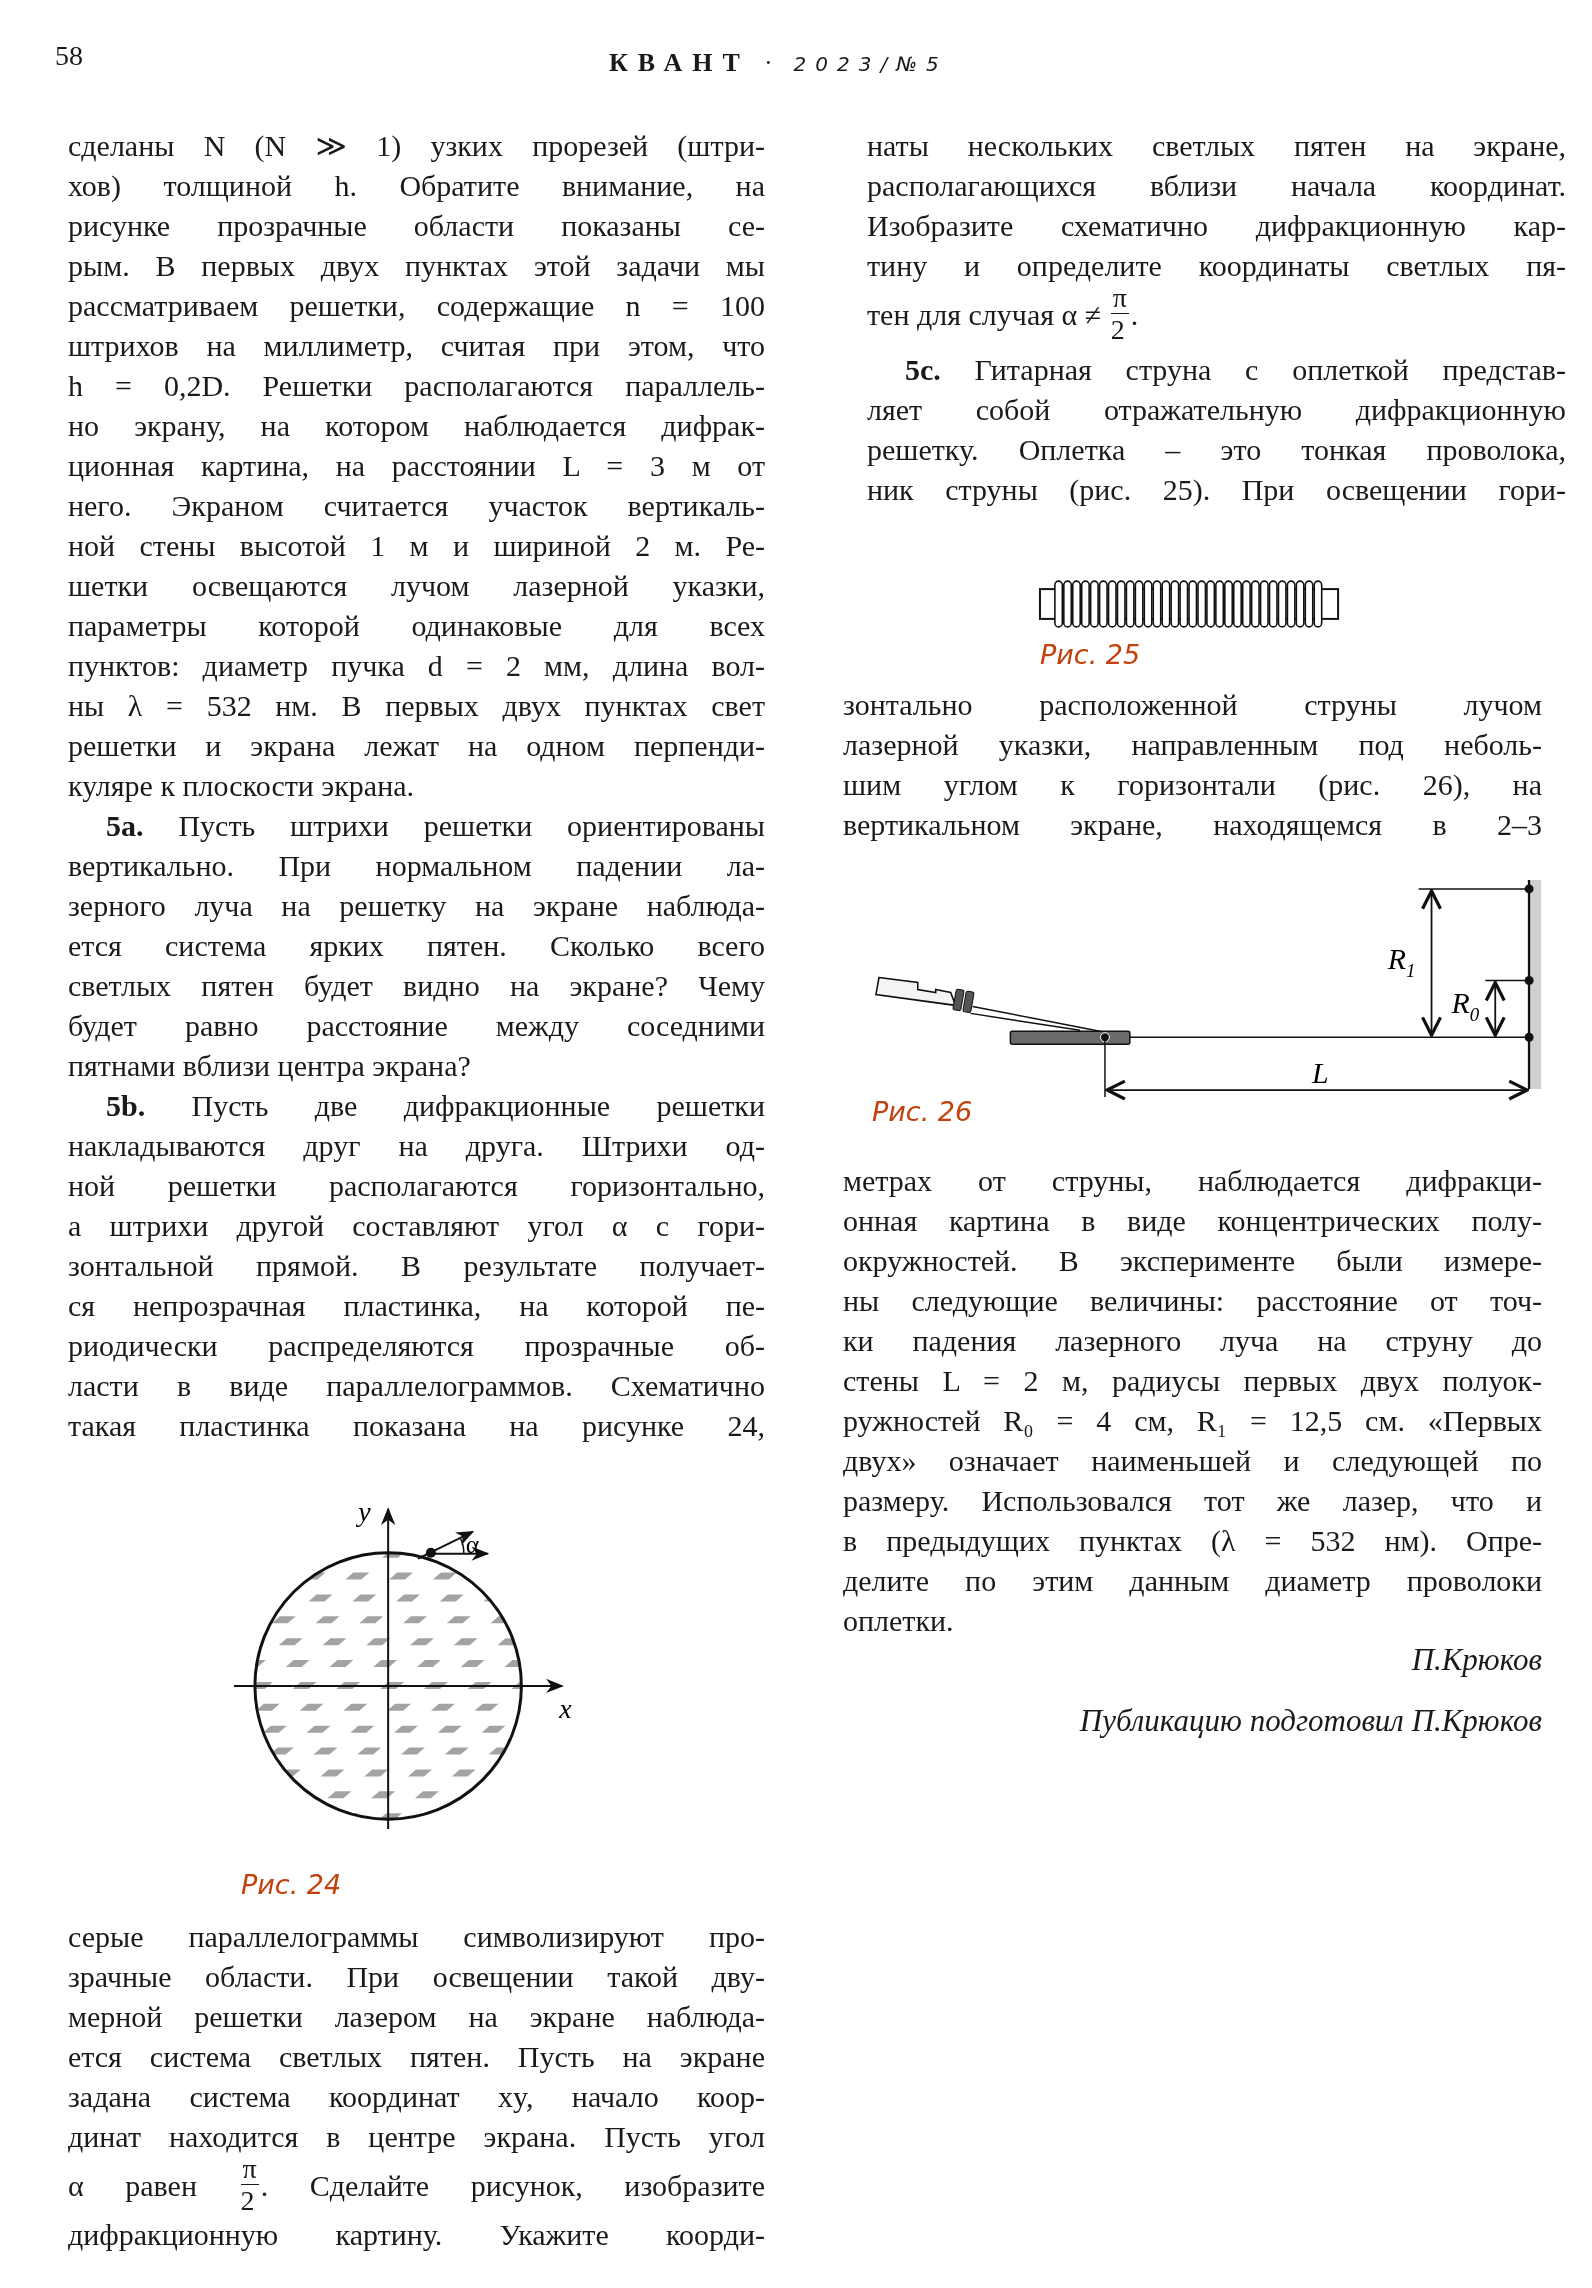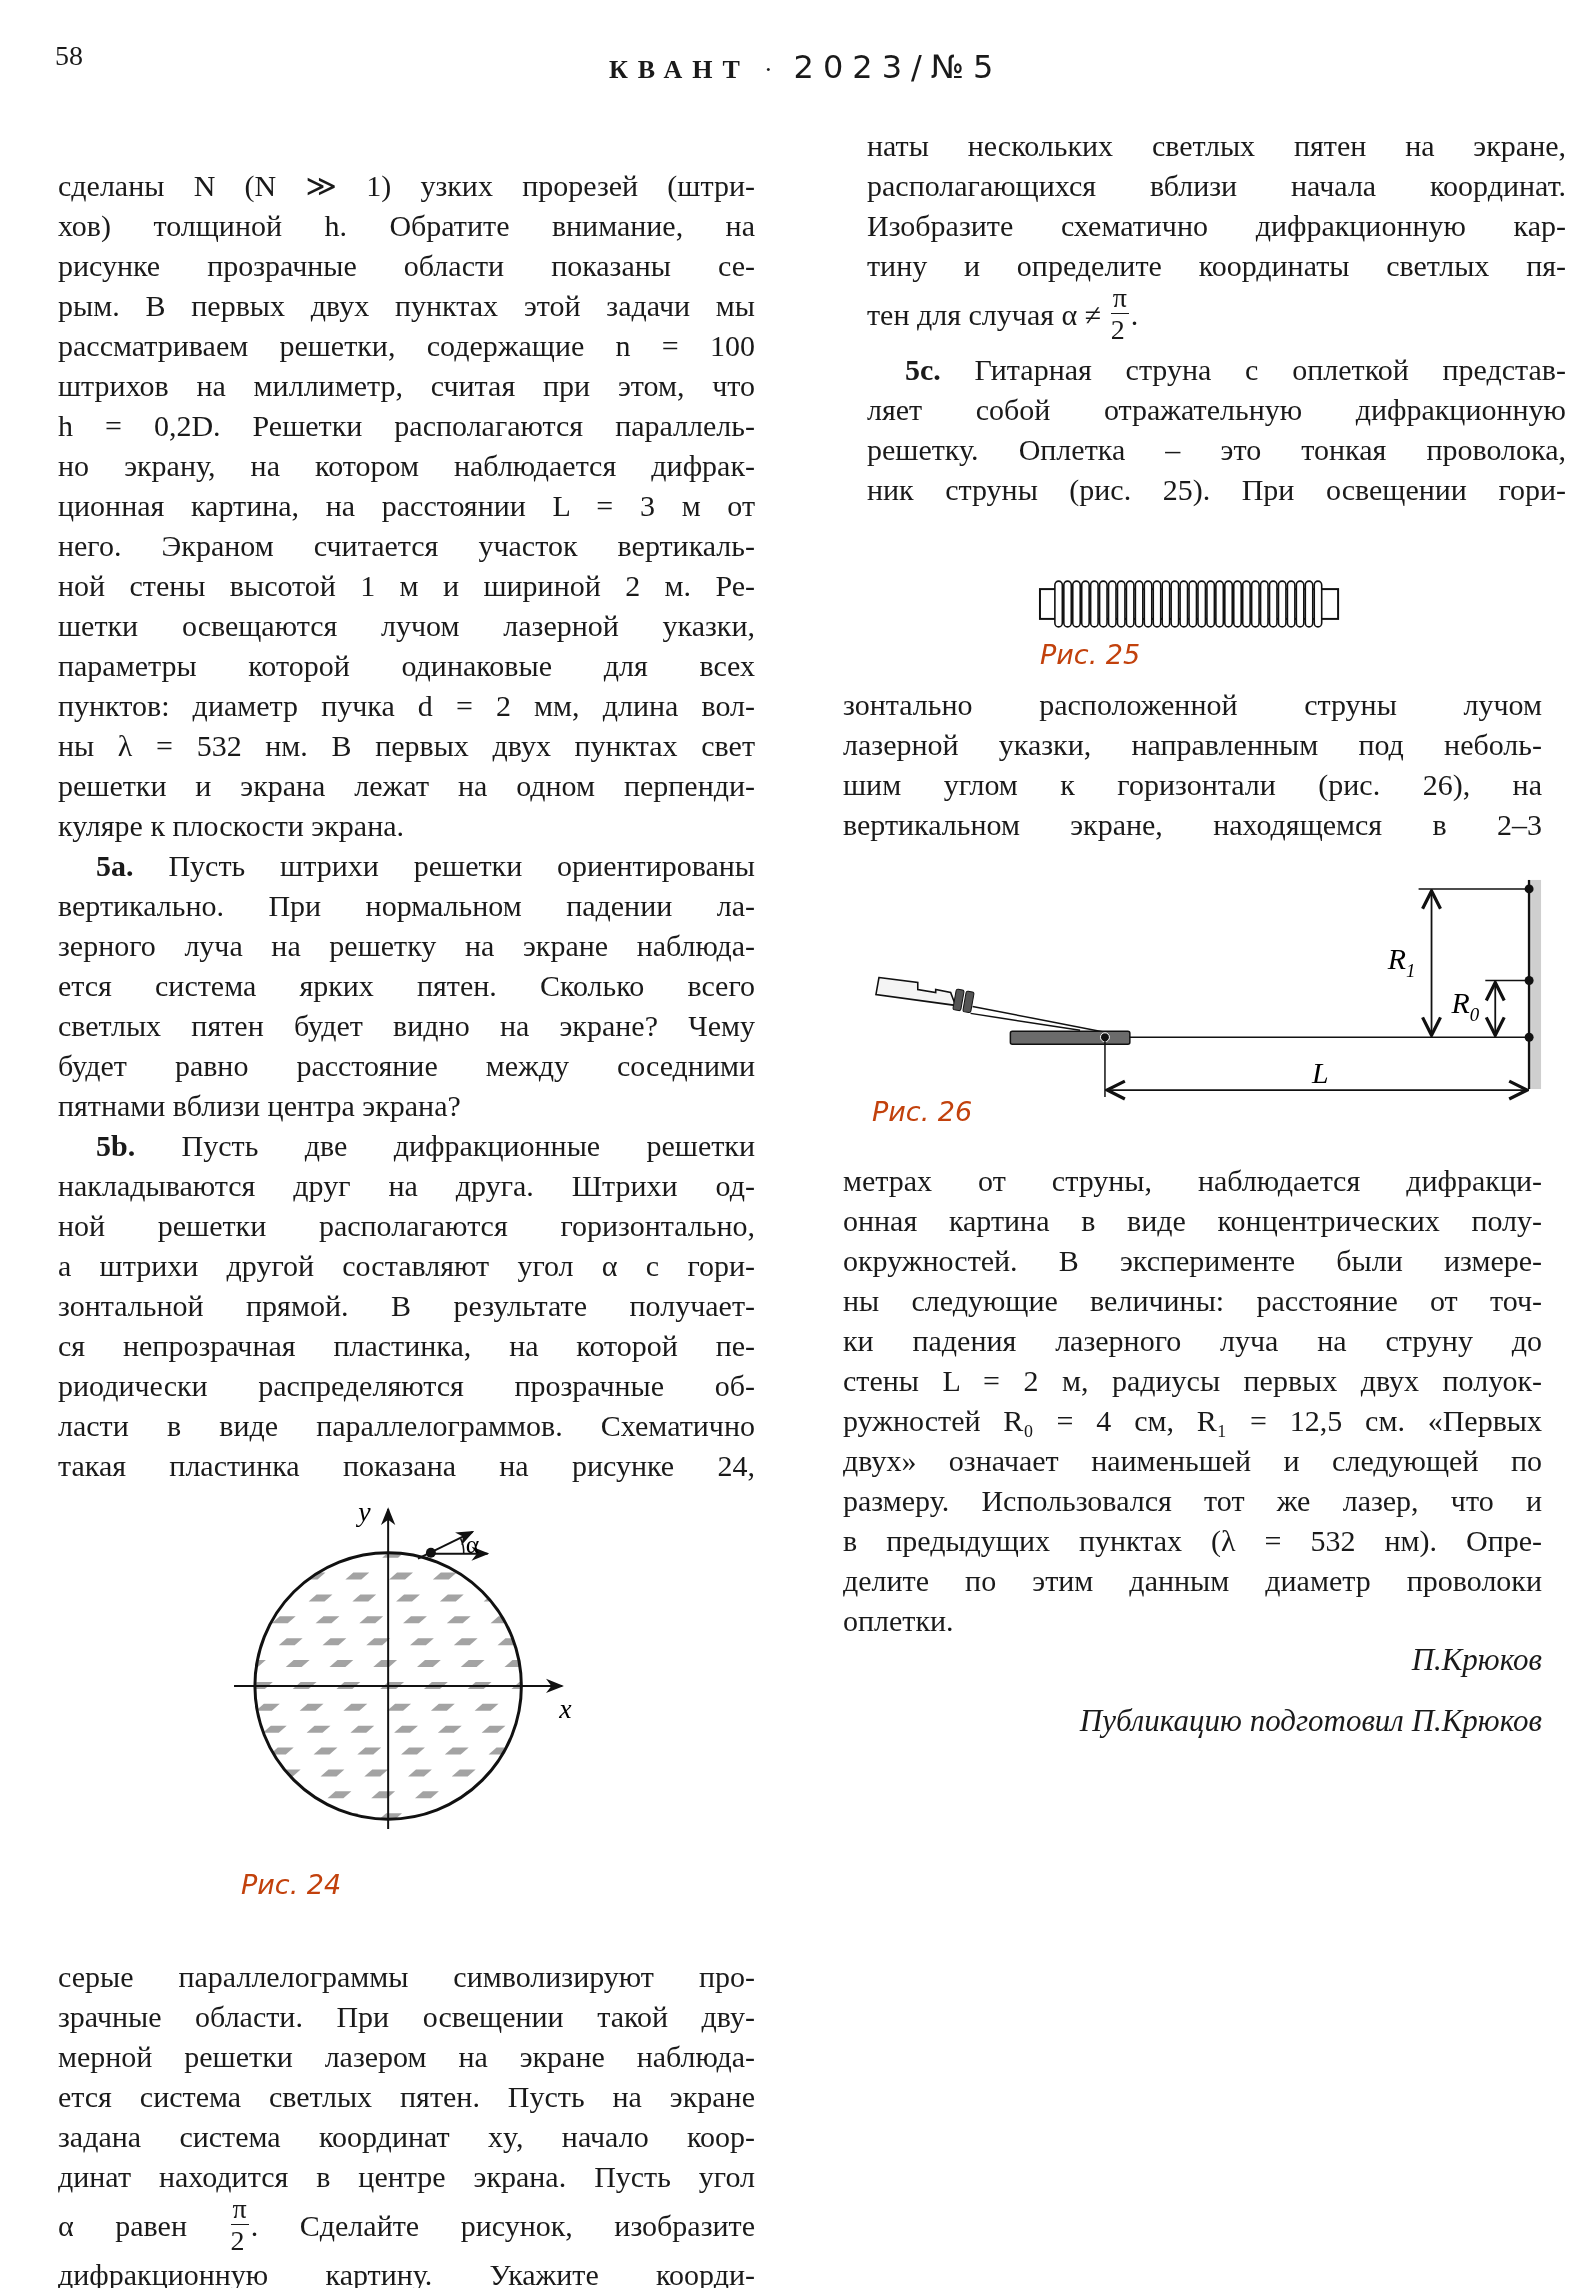--- a/index.html
+++ b/index.html
@@ -3,24 +3,24 @@
 <meta charset="utf-8">
 <style>
   html, body { margin:0; padding:0; background:#ffffff; }
   body { width:1592px; height:2289px; position:relative; overflow:hidden;
          font-family:"Liberation Serif", "DejaVu Serif", serif; color:#1a1a1a; }
   .abs { position:absolute; }
   .pagenum { left:55px; top:40px; font-size:28px; }
   .runhead { left:609px; top:48px; font-size:26px; letter-spacing:7px; white-space:nowrap; }
   .runhead .mag { font-weight:bold; letter-spacing:10px;margin-top:44px; }
   .runhead .sep { margin:0 14px; }
-  .runhead .issue { font-family:"DejaVu Sans", sans-serif; font-size:32px; letter-spacing:9px; }
+  .runhead .issue { font-family:"DejaVu Sans", sans-serif; font-size:20px; letter-spacing:9px;font-style:italic; }
 
   .col { position:absolute; font-size:30px; line-height:40px; }
-  .col.left { left:58px; width:697px;margin-top:40px; }
+  .col.left { left:68px; width:697px; }
   .col.right { left:843px; width:699px; }
   .line { display:block; height:40px; text-align:justify; text-align-last:justify; white-space:nowrap; overflow:visible; }
   .line.last { text-align-last:left; }
   .line.indent { padding-left:38px; }
   .line.tall { height:58px; line-height:58px; }
   .b { font-weight:bold; }
   .frac { display:inline-block; vertical-align:middle; text-align:center; line-height:1; font-size:28px; margin:0 2px; position:relative; top:-4px; }
   .frac span { display:block; }
   .frac .num { border-bottom:1.5px solid #1a1a1a; padding:0 2px 1px; }
   .frac .den { padding-top:2px; }

